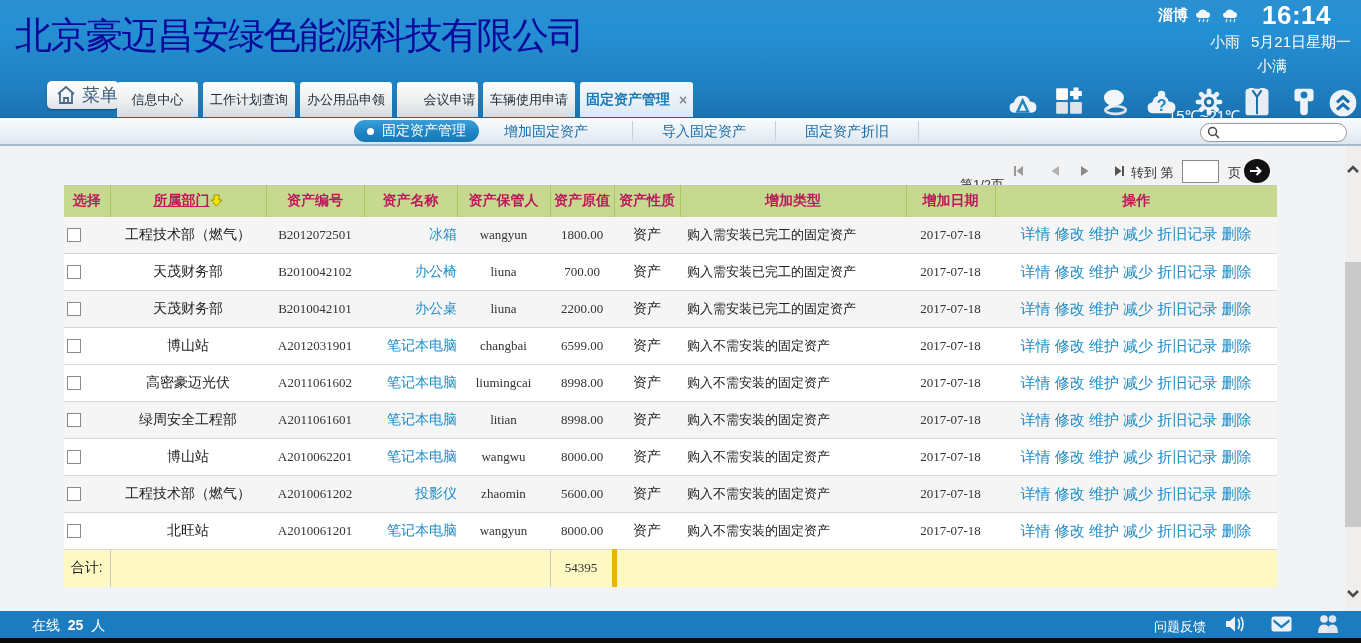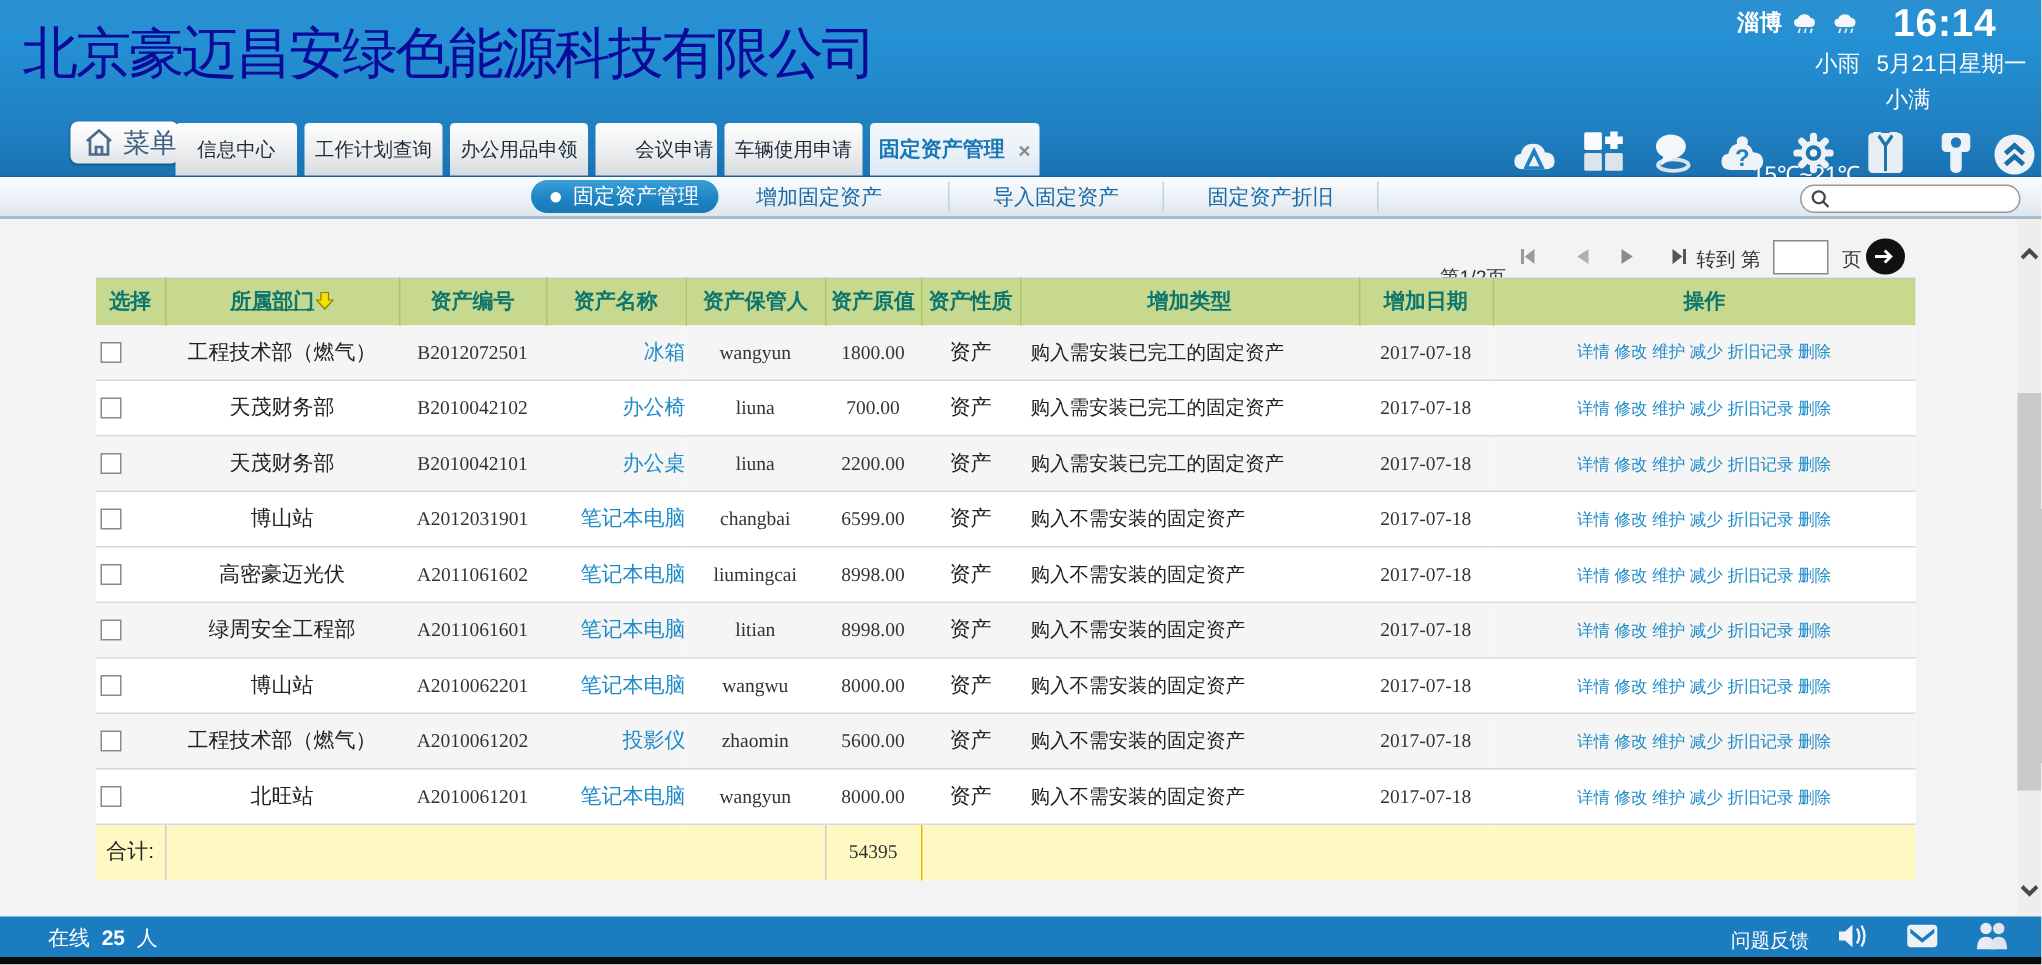--- a/index.html
+++ b/index.html
@@ -38,31 +38,31 @@
   background:#fff; border:1px solid #9a9a9a; }
 
 #pager span { position:absolute; font-size:13px; color:#333; }
 .parrow { position:absolute; top:165px; }
 #goinput { position:absolute; left:1182px; top:160px; width:37px; height:23px; background:#fff; border:1px solid #888; }
 #gobtn { position:absolute; left:1244px; top:159px; width:26px; height:24px; background:#111; border-radius:13px/12px;
   display:flex; align-items:center; justify-content:center; }
 
 #tbl { position:absolute; left:64px; top:185px; width:1213px; border-collapse:collapse; table-layout:fixed;
   background:#fff; font-size:14px; color:#222; }
-#tbl th { background:#c6d98f; height:31px; font-size:14px; color:#0f766e; font-weight:bold;
+#tbl th { background:#c6d98f; height:31px; font-size:14px; color:#be185d; font-weight:bold;
   border-right:1px solid #aec566; border-top:1px solid #c8c8c8; padding:0; }
 #tbl th:last-child { border-right:none; }
 #tbl td { height:37px; border-bottom:1px solid #d8d8d8; padding:0; text-align:center; }
 #tbl tr.odd td { background:#f5f5f5; }
 #tbl tr.even td { background:#ffffff; }
 .mono { font-family:"Liberation Serif", serif; font-size:13px; color:#333; }
 a.blue { color:#1e8bc8; text-decoration:none; }
 #tbl td.nm { text-align:right; padding-left:7px; }
 #tbl td.tp { text-align:left; padding-left:7px; font-size:13px; }
-.ops { font-size:11px; color:#1e8bc8; }
+.ops { font-size:15px; color:#1e8bc8; }
 
 #totrow td { background:#fef9c3; border-bottom:none; }
 
 #sbar { position:absolute; left:1345px; top:146px; width:16px; height:465px; background:#efeeec; }
 #sthumb { position:absolute; left:1345px; top:262px; width:16px; height:265px; background:#c9c9c9; }
 
 #foot { position:absolute; left:0; top:611px; width:1361px; height:27px; background:#1b7cc0; color:#fff; }
 #footblack { position:absolute; left:0; top:638px; width:1361px; height:5px; background:#0a0a0a; }
 </style>
 </head>
@@ -346,21 +346,21 @@
       <td class="mono">wangyun</td>
           <td class="mono">8000.00</td>
           <td>资产</td>
           <td class="tp">购入不需安装的固定资产</td>
       <td class="mono">2017-07-18</td>
           <td class="ops">详情 修改 维护 减少 折旧记录 删除</td>
         </tr>
     <tr id="totrow">
           <td style="border-right:1px solid #ccc;">合计:</td>
       <td colspan="4" style="border-right:1px solid #ccc;"></td>
-      <td class="mono" style="border-right:1px solid #eab308;">54395</td>
+      <td class="mono" style="border-right:5px solid #eab308;">54395</td>
       <td colspan="4"></td>
         </tr>
   </tbody>
     </table>
 
   <div id="sbar"></div>
   <div id="sthumb"></div>
   <svg style="position:absolute;left:1347px;top:163px;" width="12" height="14" viewBox="0 0 12 14">
       <path d="M1 9 L6 4 L11 9" fill="none" stroke="#4a4a4a" stroke-width="2.6"></path>
     </svg>

